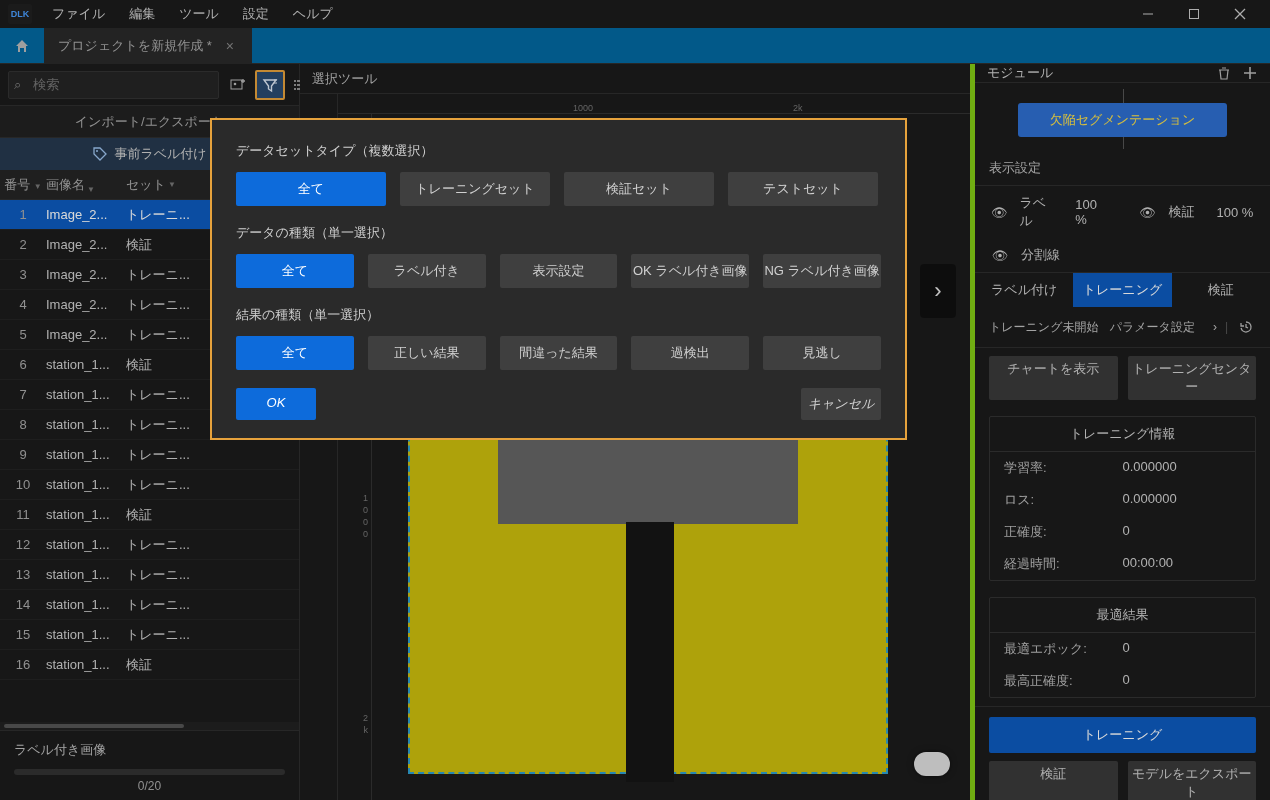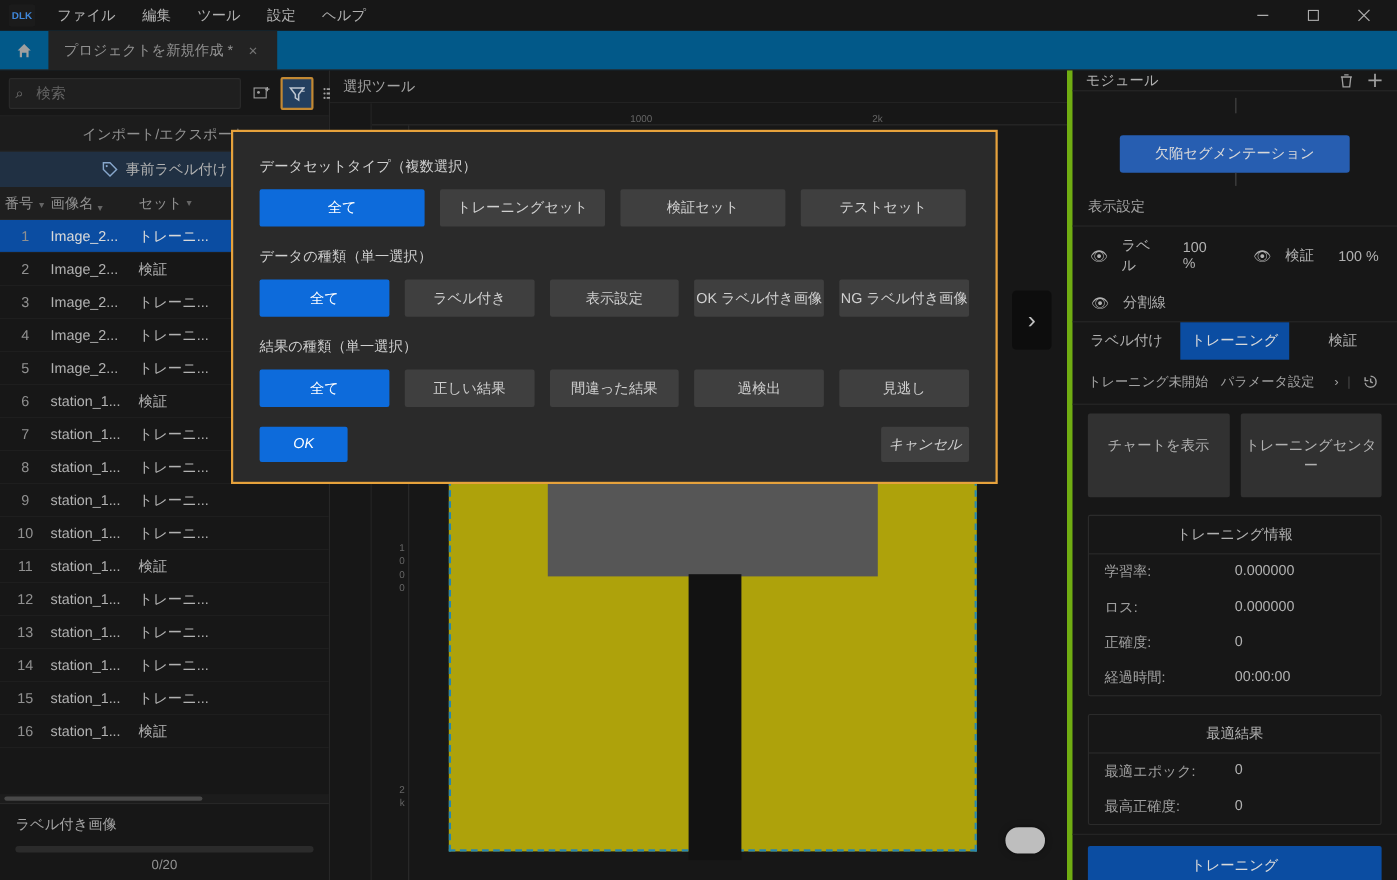--- a/index.html
+++ b/index.html
@@ -67,33 +67,33 @@
 .nav-right { right: 14px; }
 .mini-toolbar { position: absolute; right: 20px; bottom: 24px; width: 36px; height: 24px; background: #e0e0e0; border-radius: 12px; box-shadow: 0 0 6px rgba(0,0,0,0.5); }
 
 
 .rpanel { width: 300px; background: #1c1c1c; border-left: 5px solid #84cc16; display: flex; flex-direction: column; }
 .rpanel-header { height: 30px; display: flex; align-items: center; padding: 0 12px; border-bottom: 1px solid #2e2e2e; gap: 8px; }
 .rpanel-header .icons { margin-left: auto; display: flex; gap: 10px; }
 .module-chip-row { padding: 20px 0 12px; display: flex; justify-content: center; position: relative; }
 .module-chip-row::before { content: ""; position: absolute; top: 6px; left: 50%; width: 1px; height: 14px; background: #555; }
 .module-chip-row::after { content: ""; position: absolute; bottom: 0px; left: 50%; width: 1px; height: 12px; background: #555; }
-.module-chip { padding: 8px 32px; background: #2e6fd1; border-radius: 3px; color: #ffffff; position: relative; margin-top: 20px; }
+.module-chip { padding: 8px 32px; background: #2e6fd1; border-radius: 3px; color: #fde047; position: relative; }
 .ds-title { padding: 10px 14px 8px; font-size: 13px; color: #c0c0c0; border-bottom: 1px solid #2e2e2e; }
 .ds-row { display: flex; align-items: center; padding: 8px 16px; gap: 12px; }
 .eye { width: 18px; height: 18px; display: flex; align-items: center; justify-content: center; }
 .ds-row.split { padding-left: 16px; }
 .tab-row { display: flex; border-top: 1px solid #2e2e2e; }
 .rtab { flex: 1; padding: 8px 0; text-align: center; cursor: pointer; }
 .rtab.active { background: #0d5bbf; color: #fff; }
 .train-status-row { display: flex; align-items: center; padding: 10px 14px; gap: 8px; font-size: 12px; color: #c0c0c0; border-bottom: 1px solid #2e2e2e; }
 .param-link { margin-left: auto; display: flex; align-items: center; gap: 18px; cursor: pointer; }
 .history-icon { width: 20px; height: 20px; display: flex; align-items: center; justify-content: center; cursor: pointer; }
 .btn-row2 { display: flex; gap: 10px; padding: 8px 14px; }
-.gbtn { flex: 1; padding: 20px 0; background: #3a3a3a; text-align: center; border-radius: 2px; cursor: pointer; }
+.gbtn { flex: 1; padding: 4px 0; background: #3a3a3a; text-align: center; border-radius: 2px; cursor: pointer; }
 .info-box { margin: 8px 14px; border: 1px solid #333; border-radius: 2px; }
 .info-title { text-align: center; padding: 8px 0; border-bottom: 1px solid #333; }
 .info-row { display: flex; padding: 7px 14px; }
 .info-row .k { flex: 1; color: #bbb; }
 .info-row .v { flex: 1; text-align: left; color: #d0d0d0; }
 .action-footer { margin-top: auto; border-top: 1px solid #2e2e2e; }
 .train-btn { margin: 10px 14px 8px; padding: 9px 0; background: #0d5bbf; text-align: center; border-radius: 2px; cursor: pointer; color: #fff; }
 .footer-btns { display: flex; gap: 10px; padding: 0 14px 12px; }
 .footer-btns .gbtn { flex: 1; }
 

